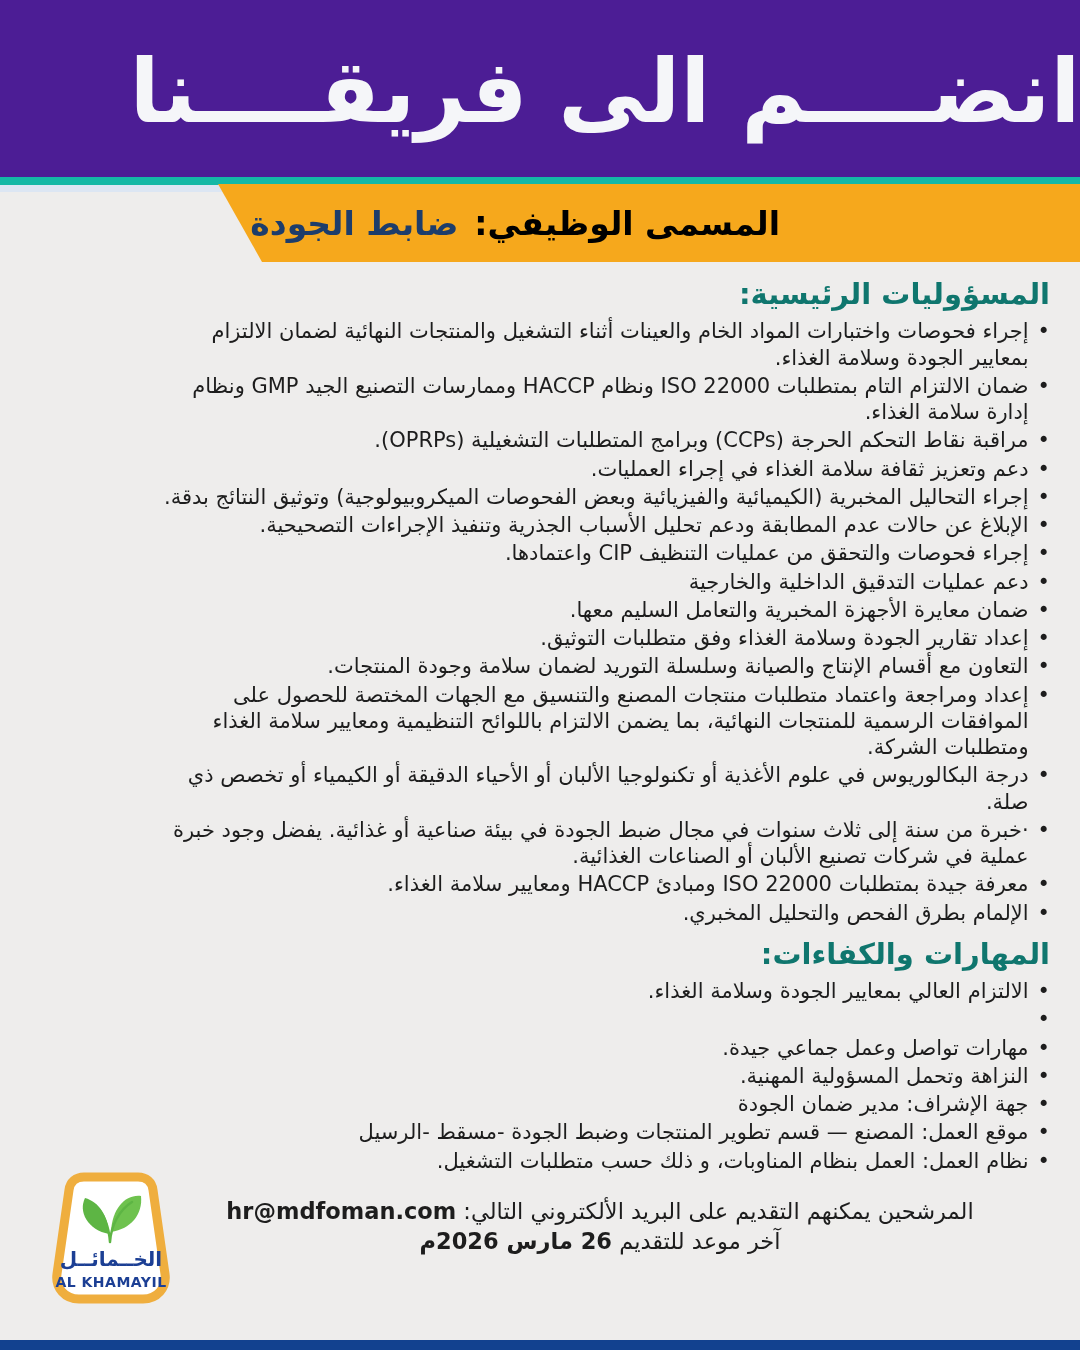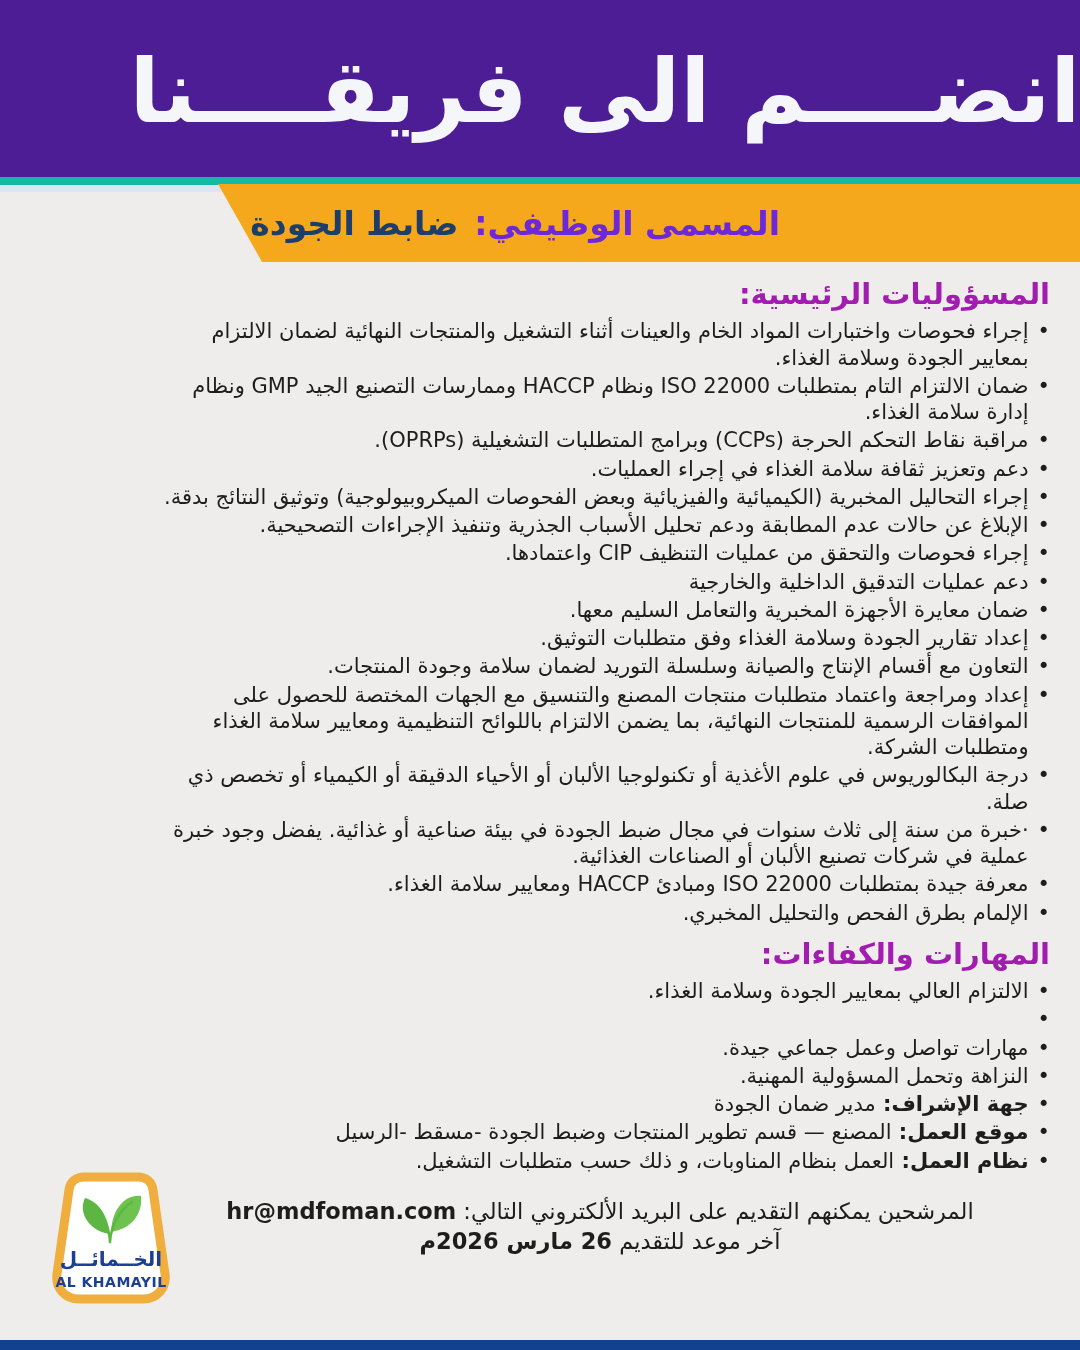--- a/index.html
+++ b/index.html
@@ -20,41 +20,41 @@
     padding-left:130px;padding-top:6px;white-space:nowrap;letter-spacing:1px;
   }
   
   .band{
     position:absolute;top:184px;left:0;width:1080px;height:78px;
     background:#f6a81c;
     clip-path:polygon(218px 0,1080px 0,1080px 78px,262px 78px);
     display:flex;align-items:center;justify-content:flex-end;
     direction:rtl;box-sizing:border-box;padding-left:38px;padding-right:300px;
   }
-  .band .job-label{font-weight:bold;font-size:33px;color:#6d28d9;margin-left:16px;white-space:nowrap;}
+  .band .job-label{font-weight:bold;font-size:33px;color:#000000;margin-left:16px;white-space:nowrap;}
   .band .job-value{font-weight:bold;font-size:33px;color:#1d3d6b;white-space:nowrap;}
   .band{justify-content:flex-start;} 
   
   .content{
     position:absolute;top:262px;left:0;right:0;
     box-sizing:border-box;padding:16px 30px 0 150px;
     direction:rtl;text-align:right;
   }
   h2.sec{
-    font-size:29px;font-weight:bold;color:#a21caf;
+    font-size:29px;font-weight:bold;color:#0f766e;
     margin:12px 0 7px 0;line-height:1.15;
   }
   h2.sec:first-child{margin-top:0;}
   ul.blist{list-style:none;margin:0;padding:0;}
   ul.blist li{
     display:flex;align-items:flex-start;
     font-size:21px;line-height:1.25;margin:0 0 2px 0;
   }
   ul.blist li .dot{flex:0 0 auto;margin-left:9px;line-height:1.25;}
-  ul.blist li .bl-label{font-weight:bold;white-space:pre;}
+  ul.blist li .bl-label{font-weight:normal;white-space:pre;}
   
   .contact{
     margin-top:22px;text-align:center;direction:rtl;font-size:22.5px;line-height:1.35;
   }
   .contact .email,.contact .date{font-weight:bold;}
   
   .logo{position:absolute;left:44px;top:1170px;width:134px;height:138px;}
   
   .bottom-bar{position:absolute;left:0;bottom:0;width:1080px;height:10px;background:#12418f;}
 </style>

